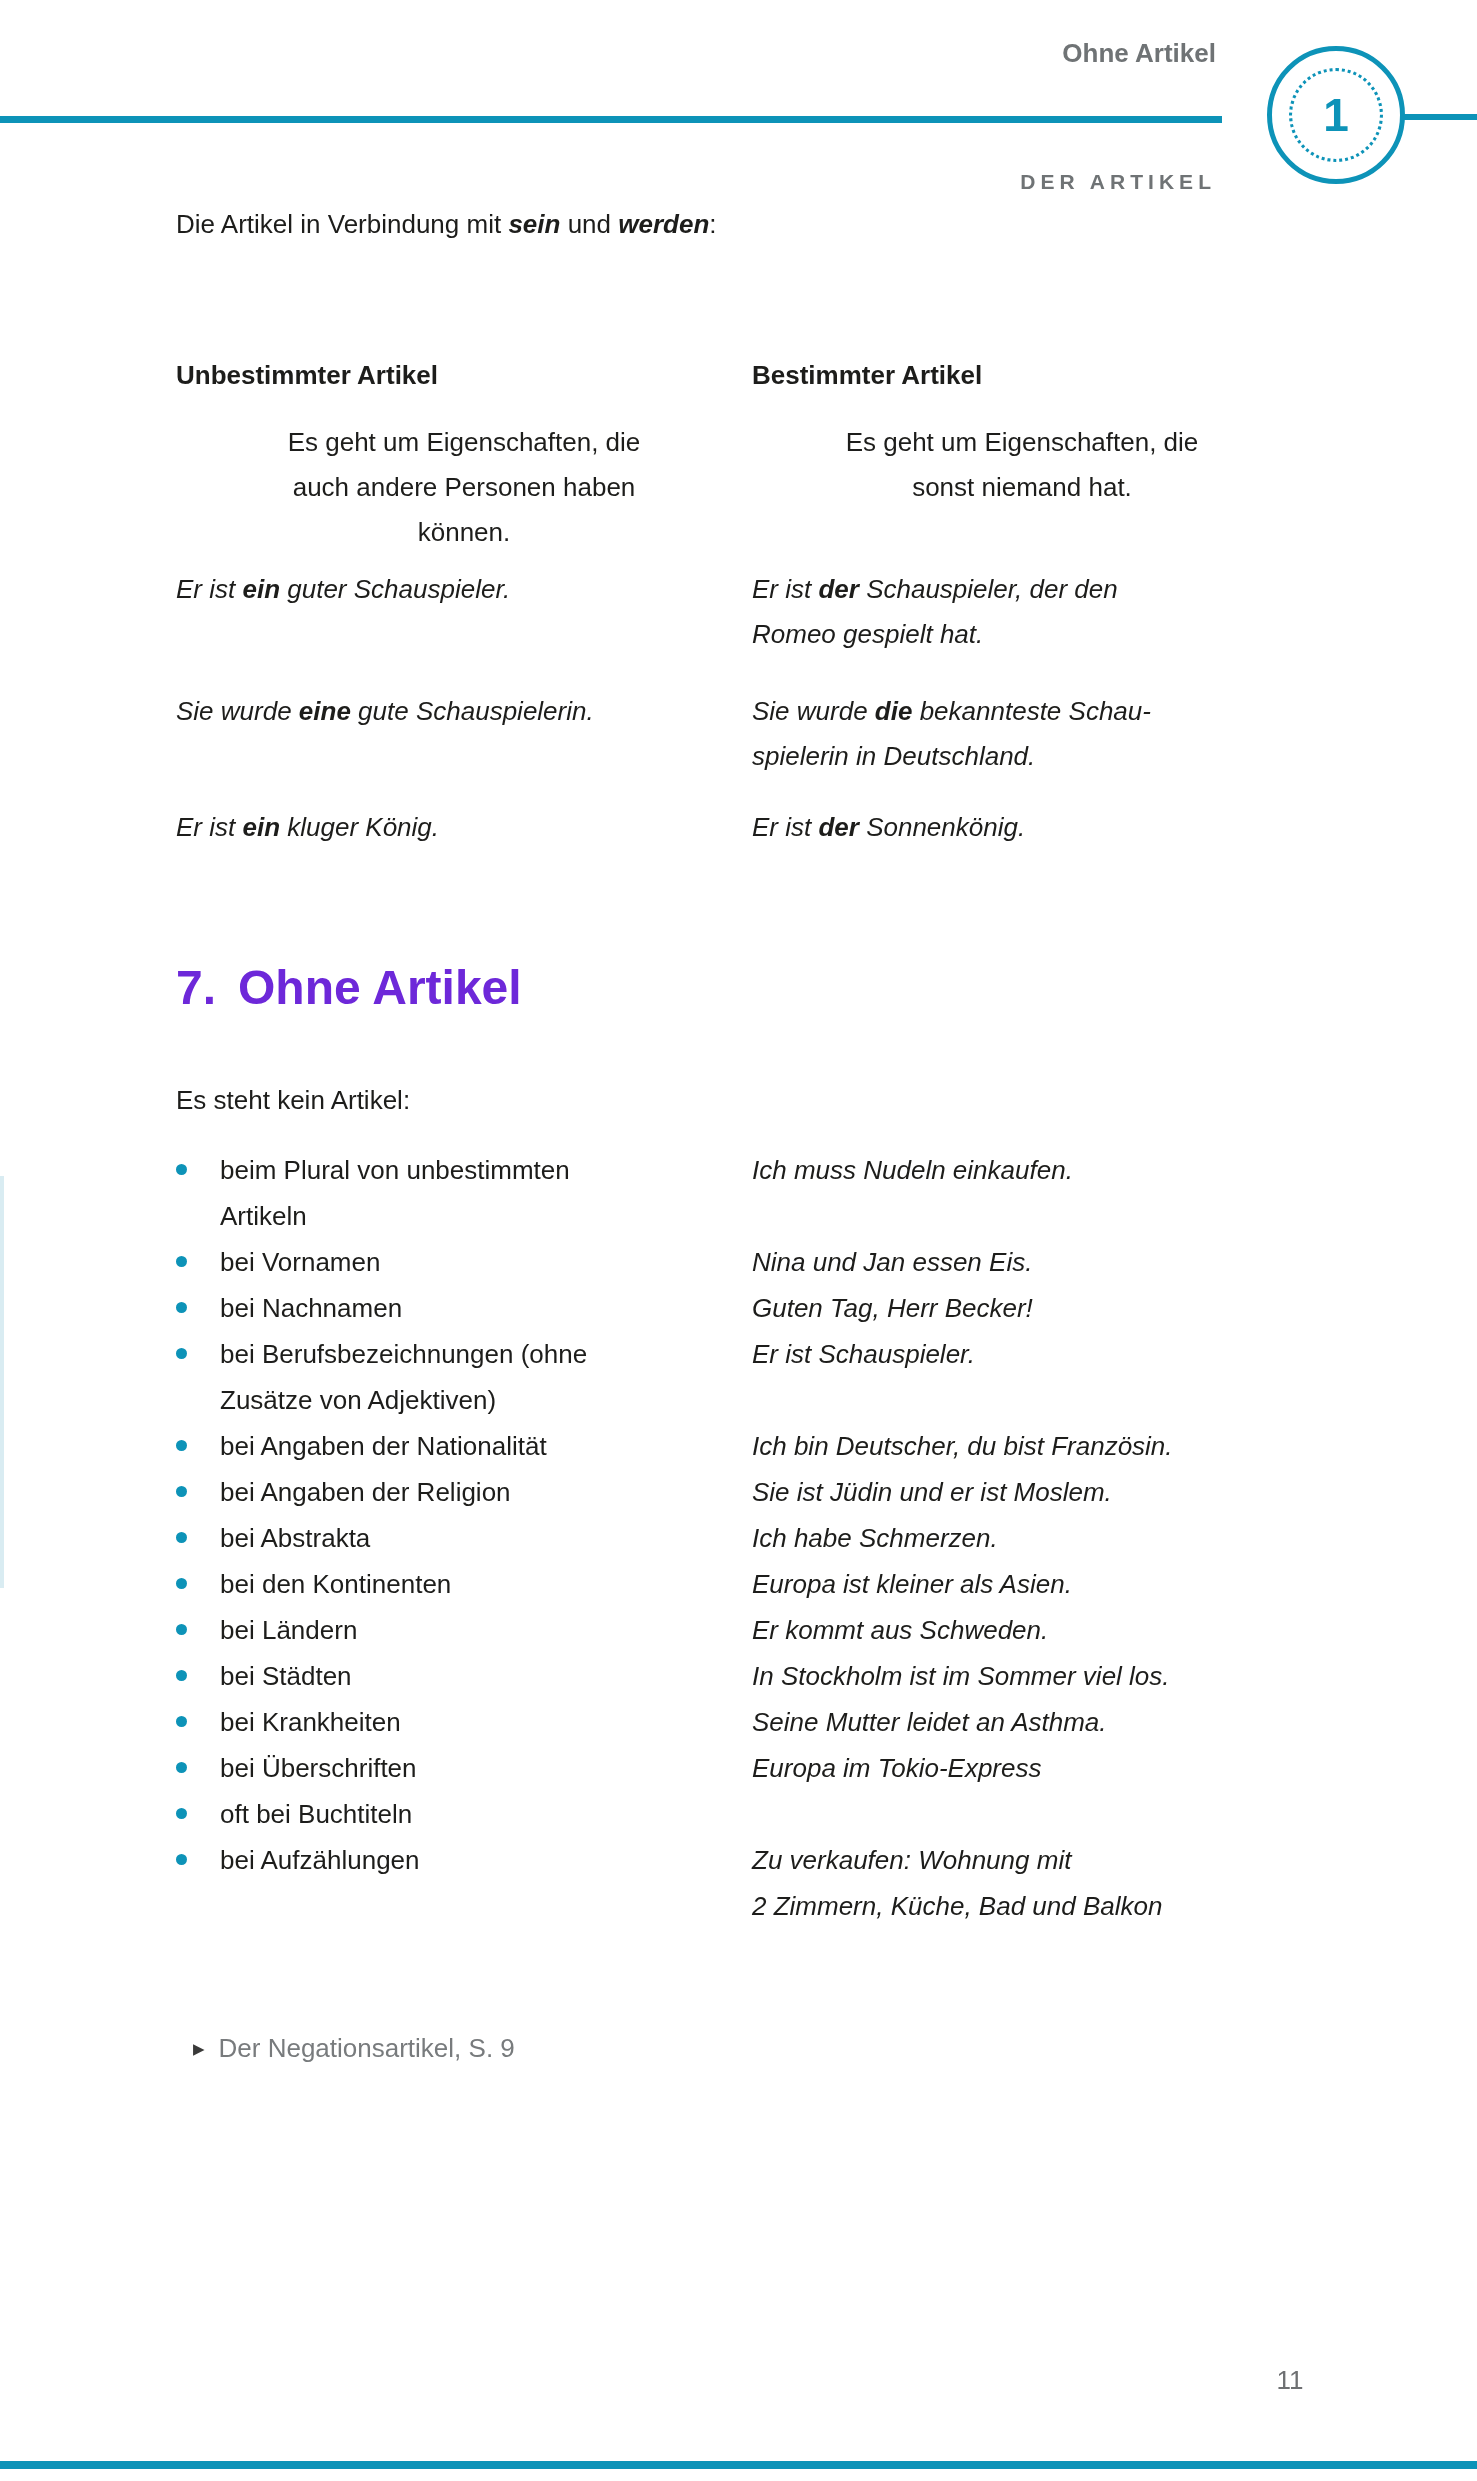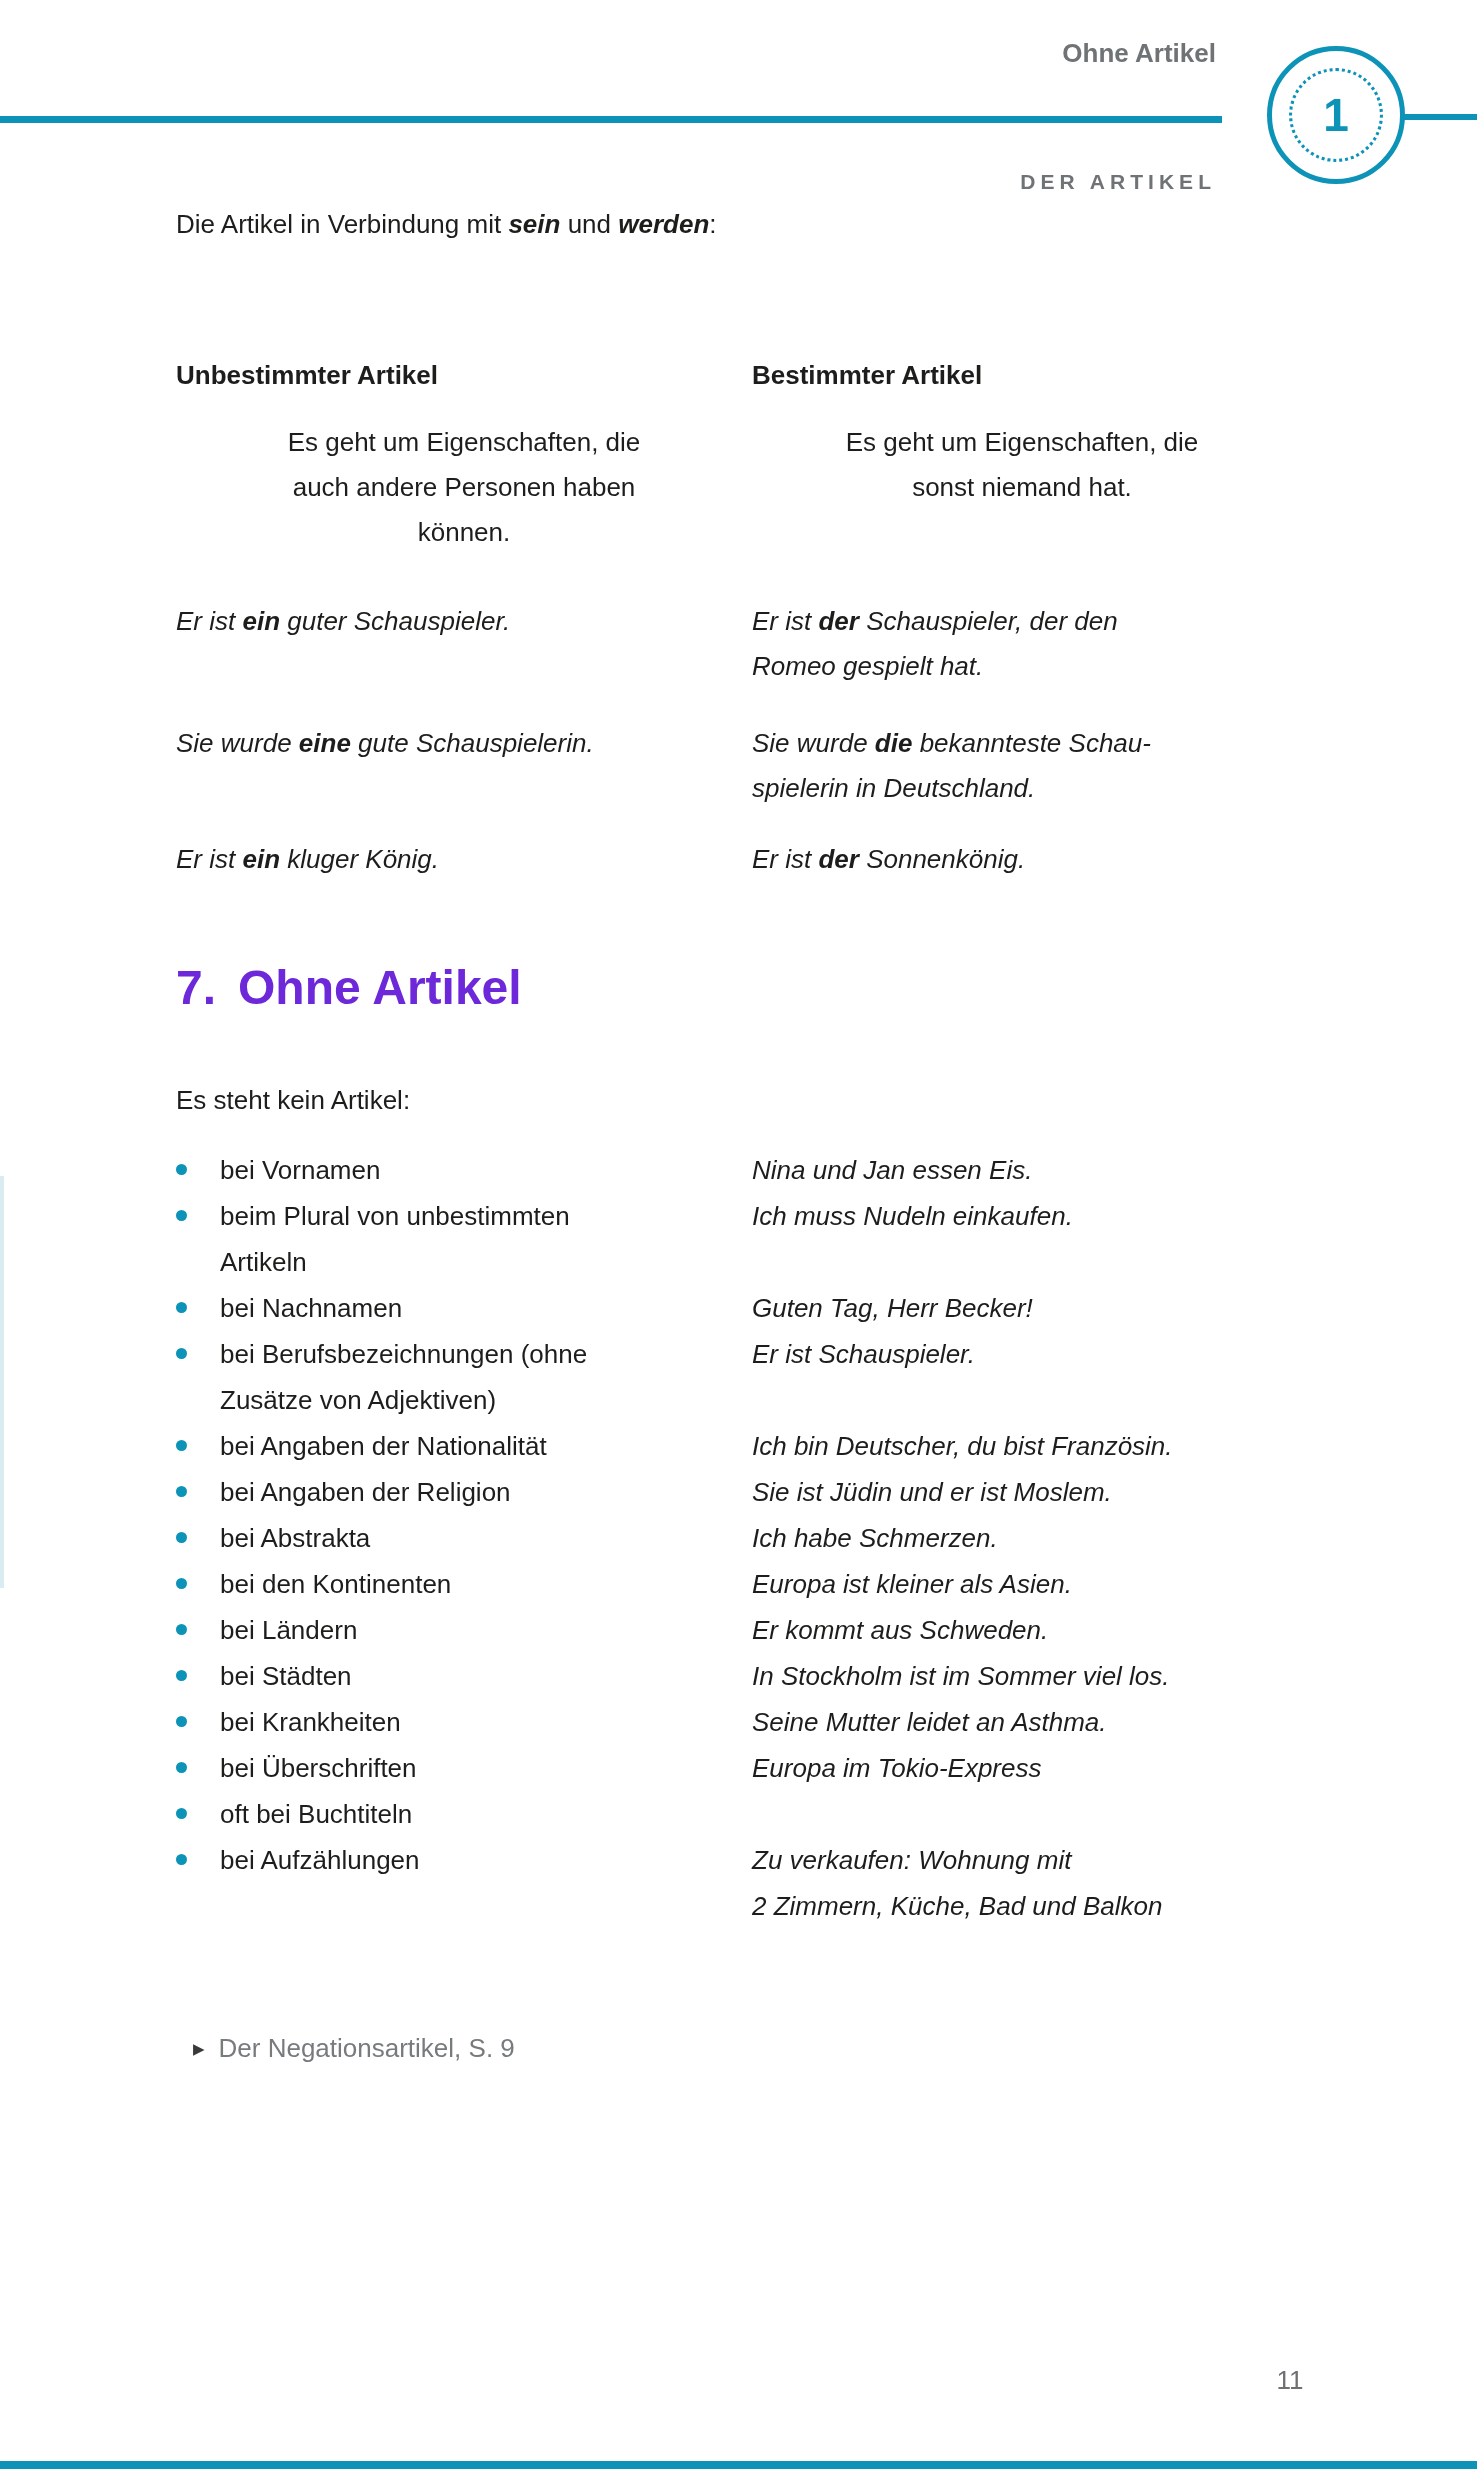--- a/index.html
+++ b/index.html
@@ -65,21 +65,21 @@
 
   
   .comparison{
     position:absolute; top:353px; left:176px;
   }
   .cmp-row{
     display:grid;
     grid-template-columns:576px 540px;
   }
   .cmp-row:nth-child(2){margin-top:22px;text-align:center;}
-  .cmp-row:nth-child(3){margin-top:44px;}
+  .cmp-row:nth-child(3){margin-top:12px;}
   .cmp-row:nth-child(4){margin-top:32px;}
   .cmp-row:nth-child(5){margin-top:26px;}
   .cell{
     font-size:26px; line-height:45px;
     white-space:pre-line;
   }
   .cell.h{font-weight:bold;}
   .cell.ex{font-style:italic;}
 
   
@@ -189,28 +189,28 @@
       <div class="cell ex"><span>Er ist </span><b>der</b><span> Sonnenkönig.</span></div>
     </div>
   </section>
 
   <h2 class="section-heading"><span class="num">7.</span><span>Ohne Artikel</span></h2>
   <p class="list-intro">Es steht kein Artikel:</p>
 
   <section class="rules-list">
     <div class="rule-row">
       <span class="dot"></span>
-      <div class="rule-label">bei Vornamen</div>
-      <div class="rule-example">Nina und Jan essen Eis.</div>
-    </div>
-    <div class="rule-row">
-      <span class="dot"></span>
       <div class="rule-label">beim Plural von unbestimmten
 Artikeln</div>
       <div class="rule-example">Ich muss Nudeln einkaufen.</div>
+    </div>
+    <div class="rule-row">
+      <span class="dot"></span>
+      <div class="rule-label">bei Vornamen</div>
+      <div class="rule-example">Nina und Jan essen Eis.</div>
     </div>
     <div class="rule-row">
       <span class="dot"></span>
       <div class="rule-label">bei Nachnamen</div>
       <div class="rule-example">Guten Tag, Herr Becker!</div>
     </div>
     <div class="rule-row">
       <span class="dot"></span>
       <div class="rule-label">bei Berufsbezeichnungen (ohne
 Zusätze von Adjektiven)</div>

